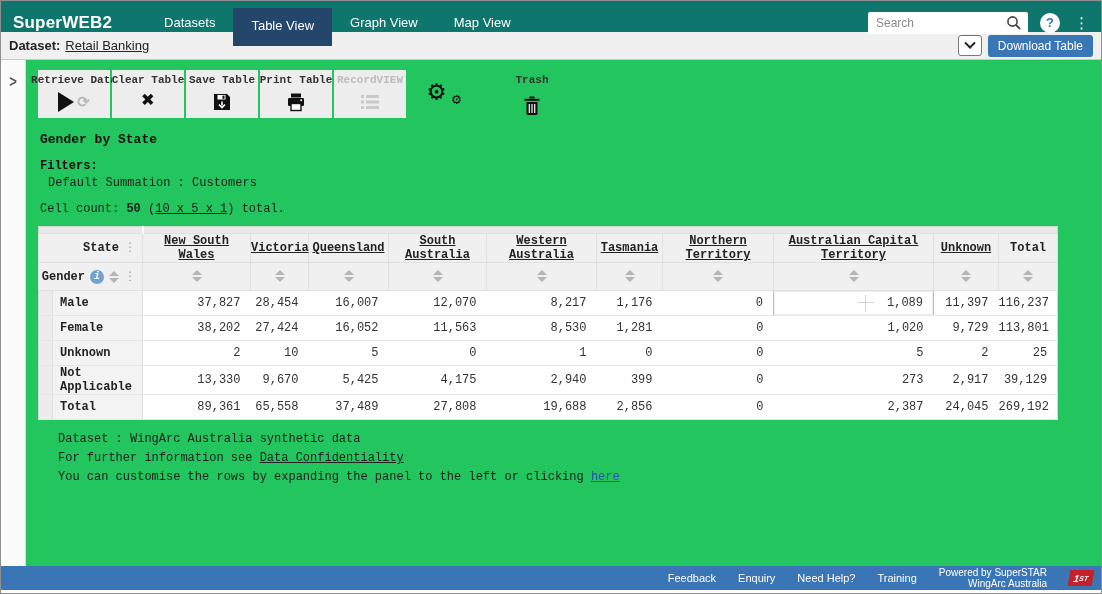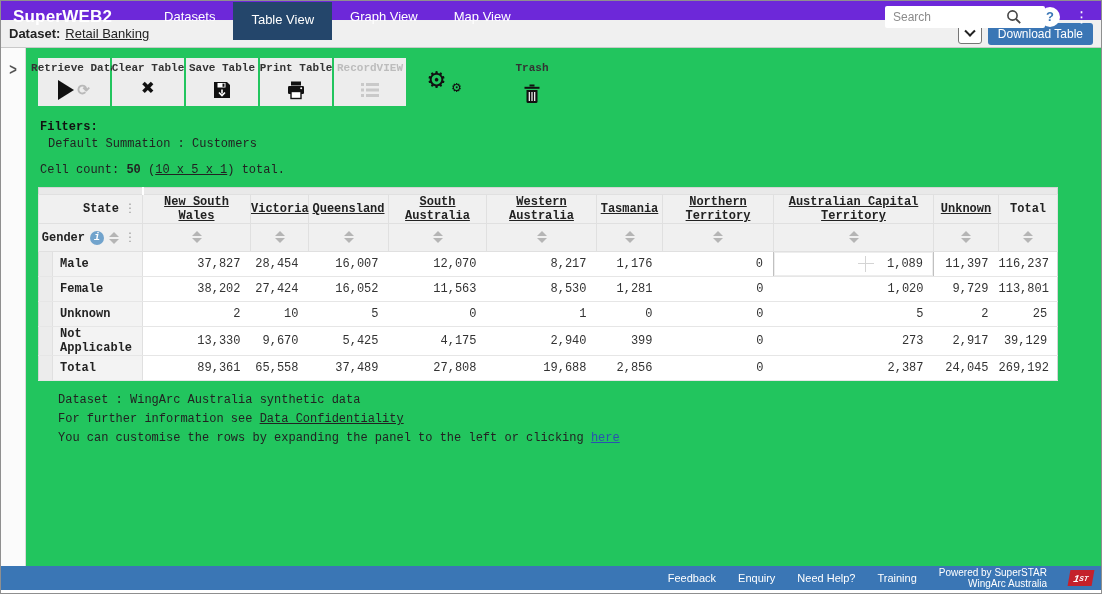--- a/index.html
+++ b/index.html
@@ -1,27 +1,27 @@
 <!DOCTYPE html>
 <html><head>
 <meta charset="utf-8">
 <style>
   * { margin:0; padding:0; box-sizing:border-box; }
   html,body { background:#d7d7d7; }
   body { font-family:"Liberation Sans", sans-serif; }
   .window { width:1102px; height:594px; background:#fff; border:1px solid #8f8f8f; display:flex; flex-direction:column; overflow:hidden; }
 
   
-  .navbar { height:19px; background:#6d28d9; display:flex; align-items:center; padding:12px 10px 0 12px; flex:0 0 auto; position:relative; z-index:5; }
+  .navbar { height:31px; background:#0f766e; display:flex; align-items:center; padding:12px 10px 0 12px; flex:0 0 auto; position:relative; z-index:5; }
   .brand { color:#fff; font-size:17px; font-weight:bold; letter-spacing:.2px; margin-right:34px; }
   .nav-item { color:#fff; font-size:13px; padding:9px 18px; cursor:pointer; }
   .nav-item.active { background:#24466b; padding-top:10px; padding-bottom:13px; margin-bottom:-8px; }
   .nav-right { margin-left:auto; display:flex; align-items:center; gap:12px; }
   .searchbox { position:relative; width:160px; }
-  .searchbox input { width:160px; height:22px; border:none; border-radius:2px; padding:0 26px 0 8px; font-size:12px; font-family:"Liberation Sans",sans-serif; color:#333; outline:none;margin-left:17px; }
+  .searchbox input { width:160px; height:22px; border:none; border-radius:2px; padding:0 26px 0 8px; font-size:12px; font-family:"Liberation Sans",sans-serif; color:#333; outline:none; }
   .searchbox input::placeholder { color:#8b8b8b; }
   .search-icon { position:absolute; right:6px; top:3px; }
   .help-icon { width:20px; height:20px; background:#fff; border-radius:50%; color:#3a76b5; font-weight:bold; font-size:13px; display:flex; align-items:center; justify-content:center; cursor:pointer; }
   .kebab { color:#fff; font-size:15px; letter-spacing:0; cursor:pointer; padding:0 2px; }
 
   
   .dataset-bar { height:28px; background:#f0f0f0; border-bottom:1px solid #c9c9c9; display:flex; align-items:center; padding:0 8px; flex:0 0 auto; font-size:13px; color:#222; }
   .ds-label { font-weight:bold; margin-right:5px; }
   .ds-name { text-decoration:underline; color:#222; cursor:pointer; }
   .ds-right { margin-left:auto; display:flex; align-items:center; gap:6px; }
@@ -213,20 +213,21 @@
                 <g stroke="#fff" stroke-width="1.2">
                   <line x1="6.3" y1="8" x2="6.3" y2="17"></line>
                   <line x1="9" y1="8" x2="9" y2="17"></line>
                   <line x1="11.7" y1="8" x2="11.7" y2="17"></line>
                 </g>
               </svg>
           </span>
         </div>
       </div>
 
+      <div class="page-title">Gender by State</div>
       <div class="meta-label">Filters:</div>
       <div class="meta-value">Default Summation : Customers</div>
       <div class="cellcount">
         <span>Cell count:</span>
         <b>50</b>
         <span>(</span><a>10 x 5 x 1</a><span>)</span>
         <span>total.</span>
       </div>
 
       <table class="grid">

